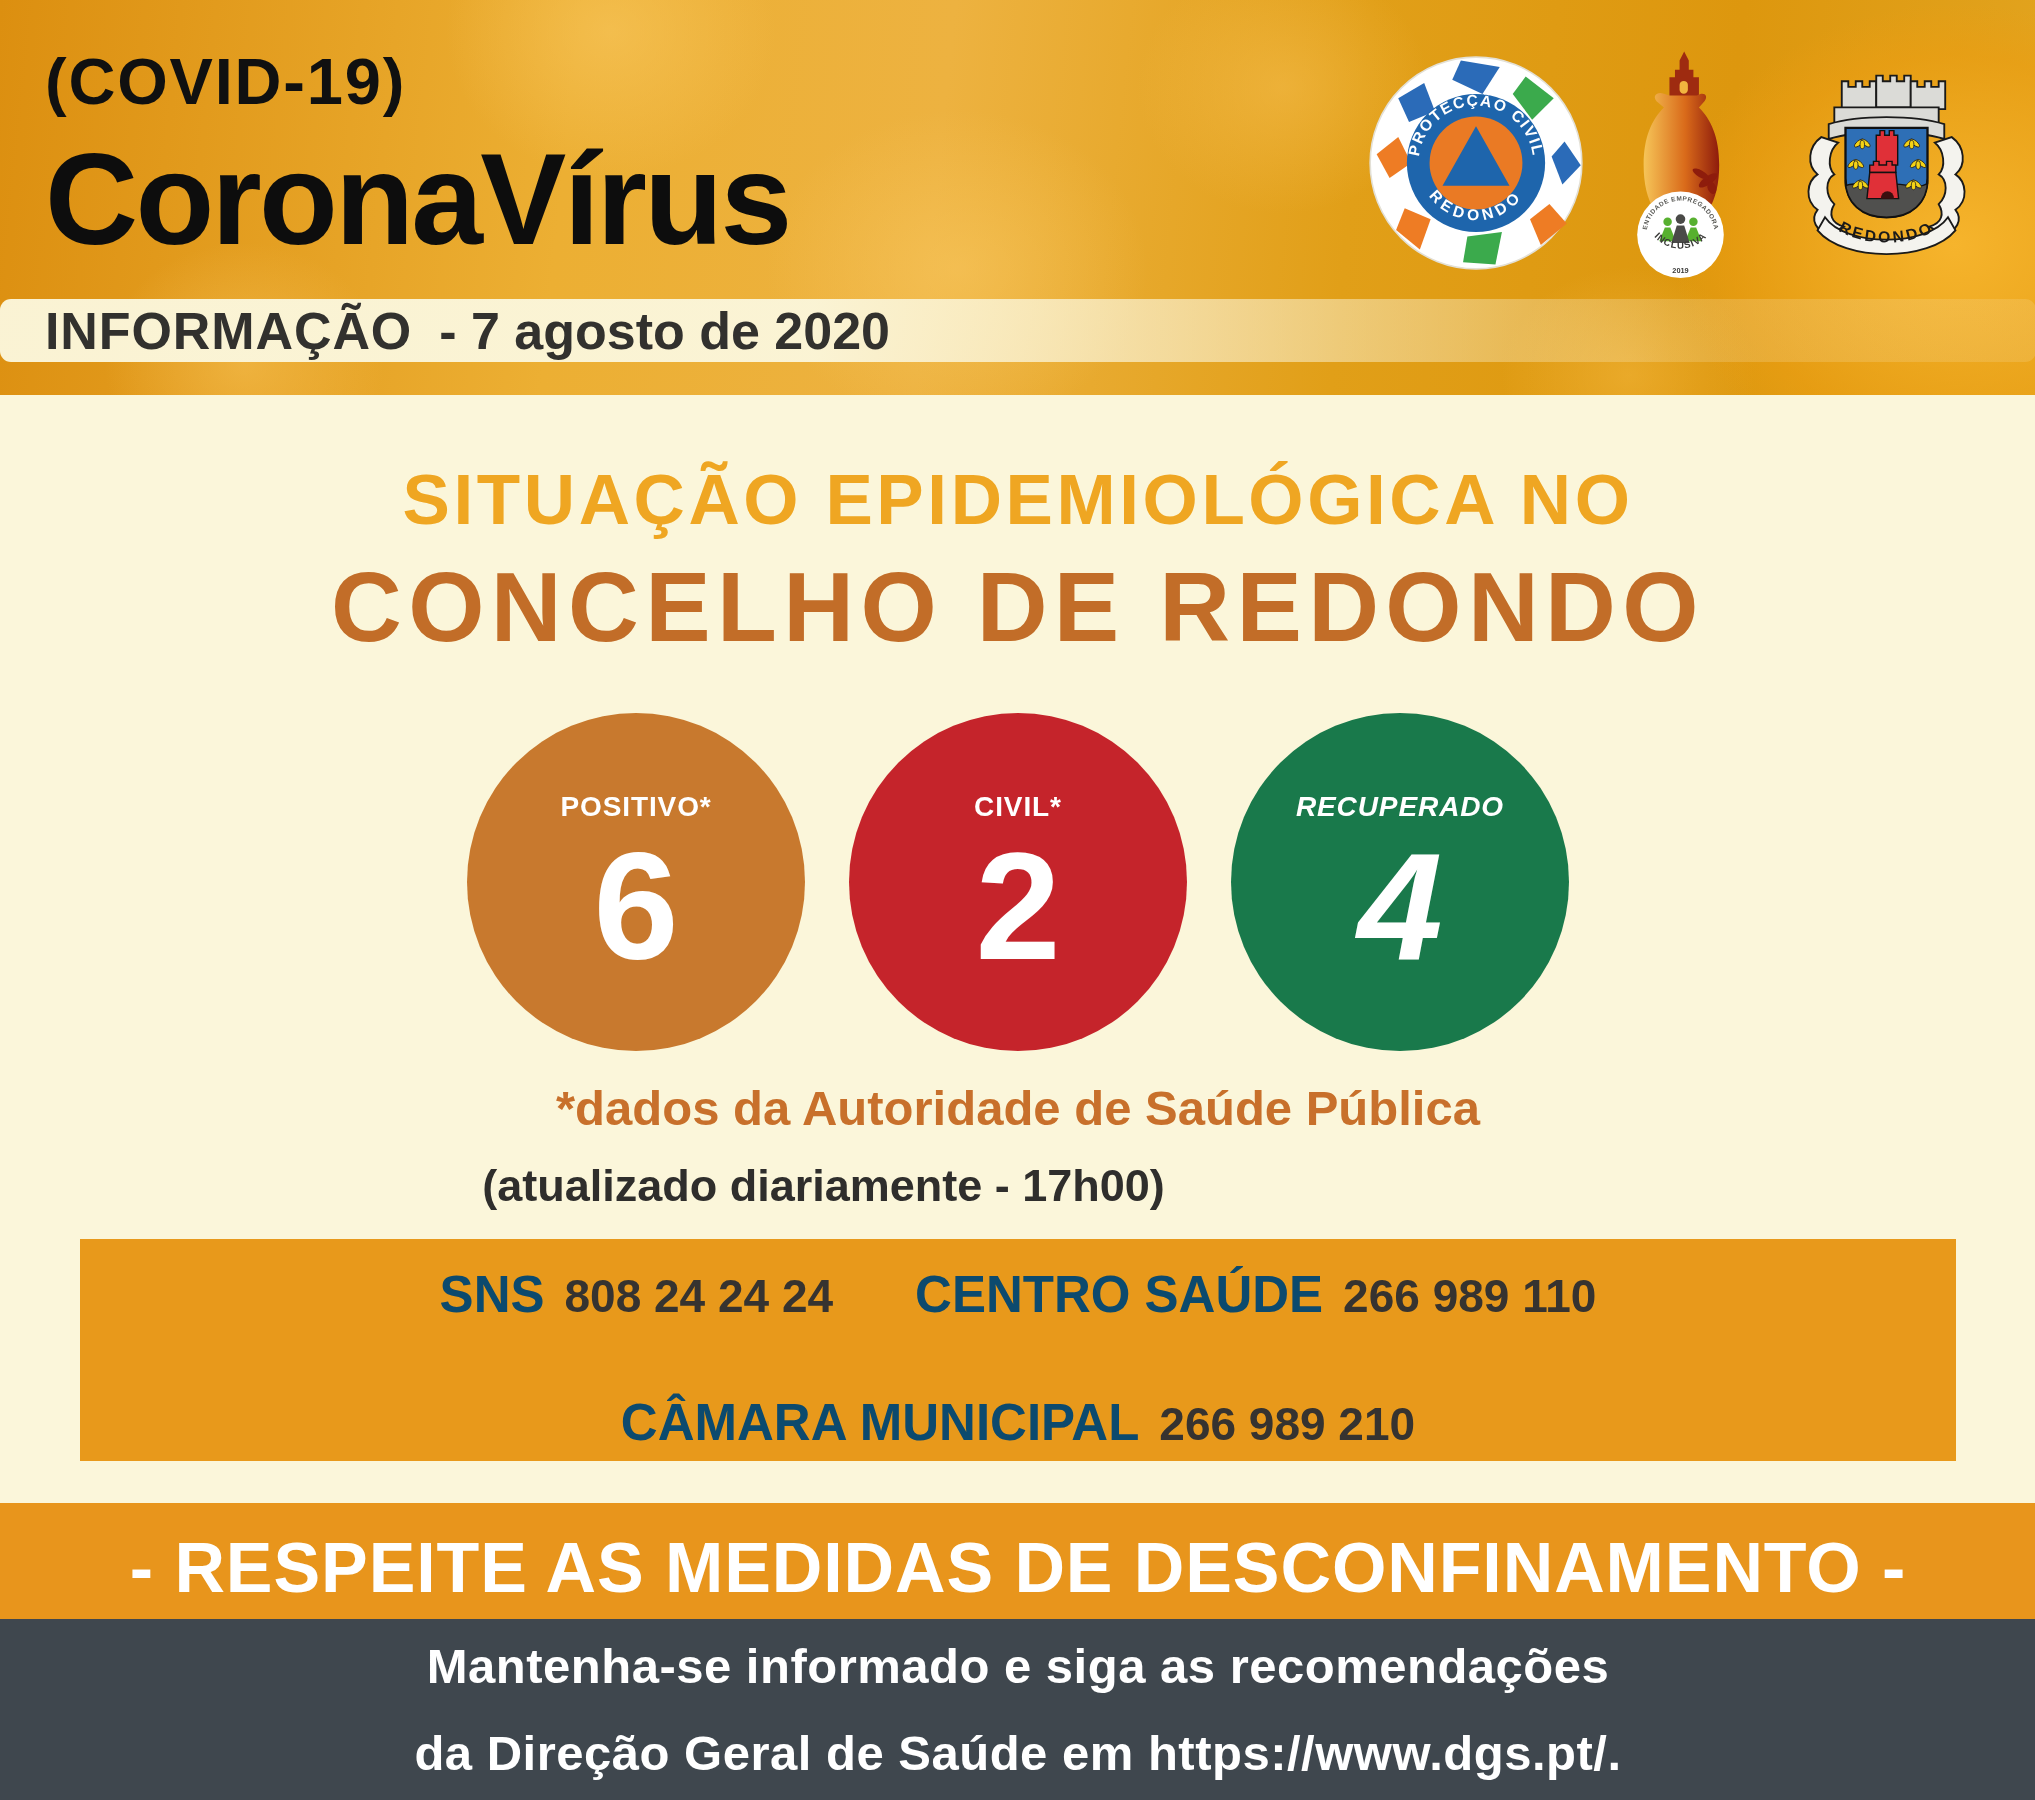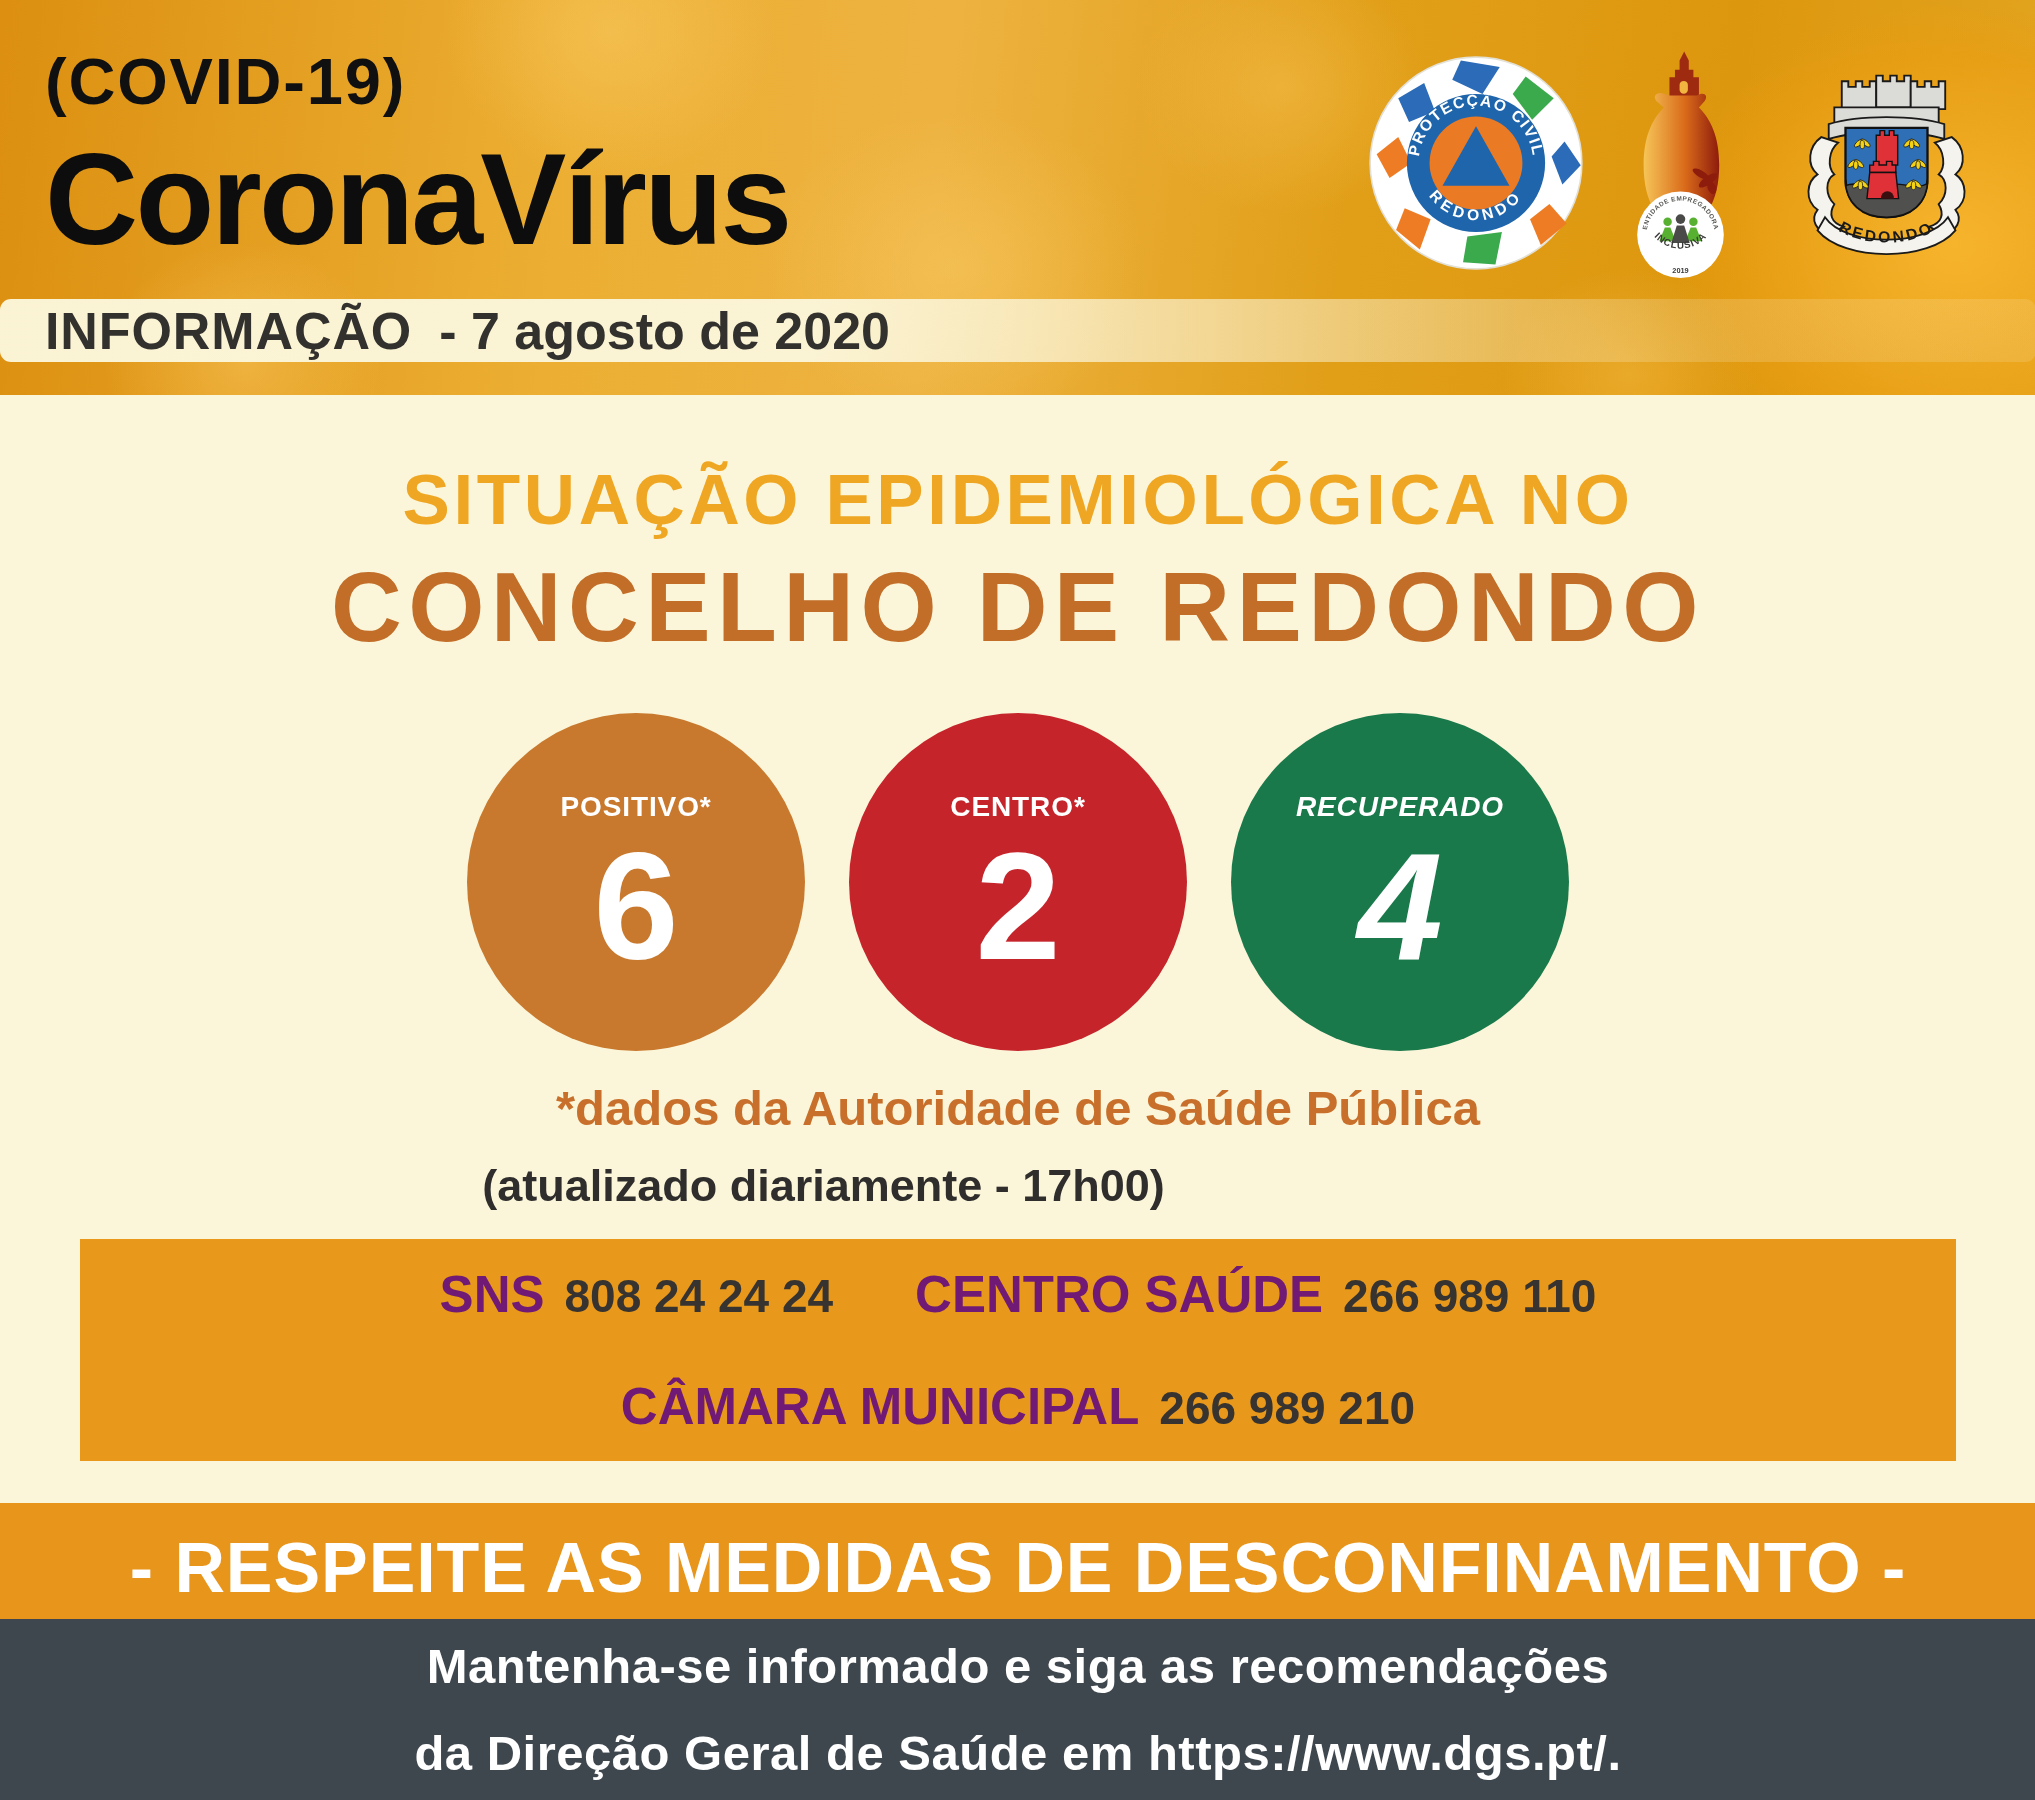--- a/index.html
+++ b/index.html
@@ -71,21 +71,21 @@
     font-size:45px;font-weight:800;color:#2F2E2C;
   }
   
   .contacts{
     position:absolute;left:80px;top:1239px;width:1876px;height:222px;
     background:#E8991B;
     display:flex;flex-direction:column;justify-content:center;gap:53px;
   }
   .contact-row{display:flex;justify-content:center;align-items:baseline;gap:82px;}
   .contact-group{display:flex;align-items:baseline;gap:20px;white-space:nowrap;}
-  .contact-label{font-size:51px;font-weight:800;color:#701a75;letter-spacing:0px;}
+  .contact-label{font-size:51px;font-weight:800;color:#0c4a6e;letter-spacing:0px;margin-top:16px;}
   .contact-number{font-size:46px;font-weight:700;color:#363330;}
   
   .banner{
     position:absolute;left:0;top:1503px;width:2036px;height:130px;
     background:#E8951C;display:flex;align-items:center;justify-content:center;
   }
   .banner-text{font-size:70px;font-weight:800;color:#FFFFFF;letter-spacing:0.9px;white-space:nowrap;}
   
   .footer{
     position:absolute;left:0;top:1619px;width:2036px;height:181px;
@@ -237,21 +237,21 @@
 
   <div class="main-title1">SITUAÇÃO EPIDEMIOLÓGICA NO</div>
   <div class="main-title2">CONCELHO DE REDONDO</div>
 
   <div class="stats">
     <div class="stat-circle" style="background-color: rgb(200, 121, 46);">
       <div class="stat-label">POSITIVO*</div>
       <div class="stat-value">6</div>
     </div>
     <div class="stat-circle" style="background-color: rgb(197, 36, 43);">
-      <div class="stat-label">CENTRO*</div>
+      <div class="stat-label">CIVIL*</div>
       <div class="stat-value">2</div>
     </div>
     <div class="stat-circle" style="background-color: rgb(25, 121, 75); font-style: italic;">
       <div class="stat-label">RECUPERADO</div>
       <div class="stat-value">4</div>
     </div>
   </div>
 
   <div class="footnote">*dados da Autoridade de Saúde Pública</div>
   <div class="update-note">(atualizado diariamente - 17h00)</div>

